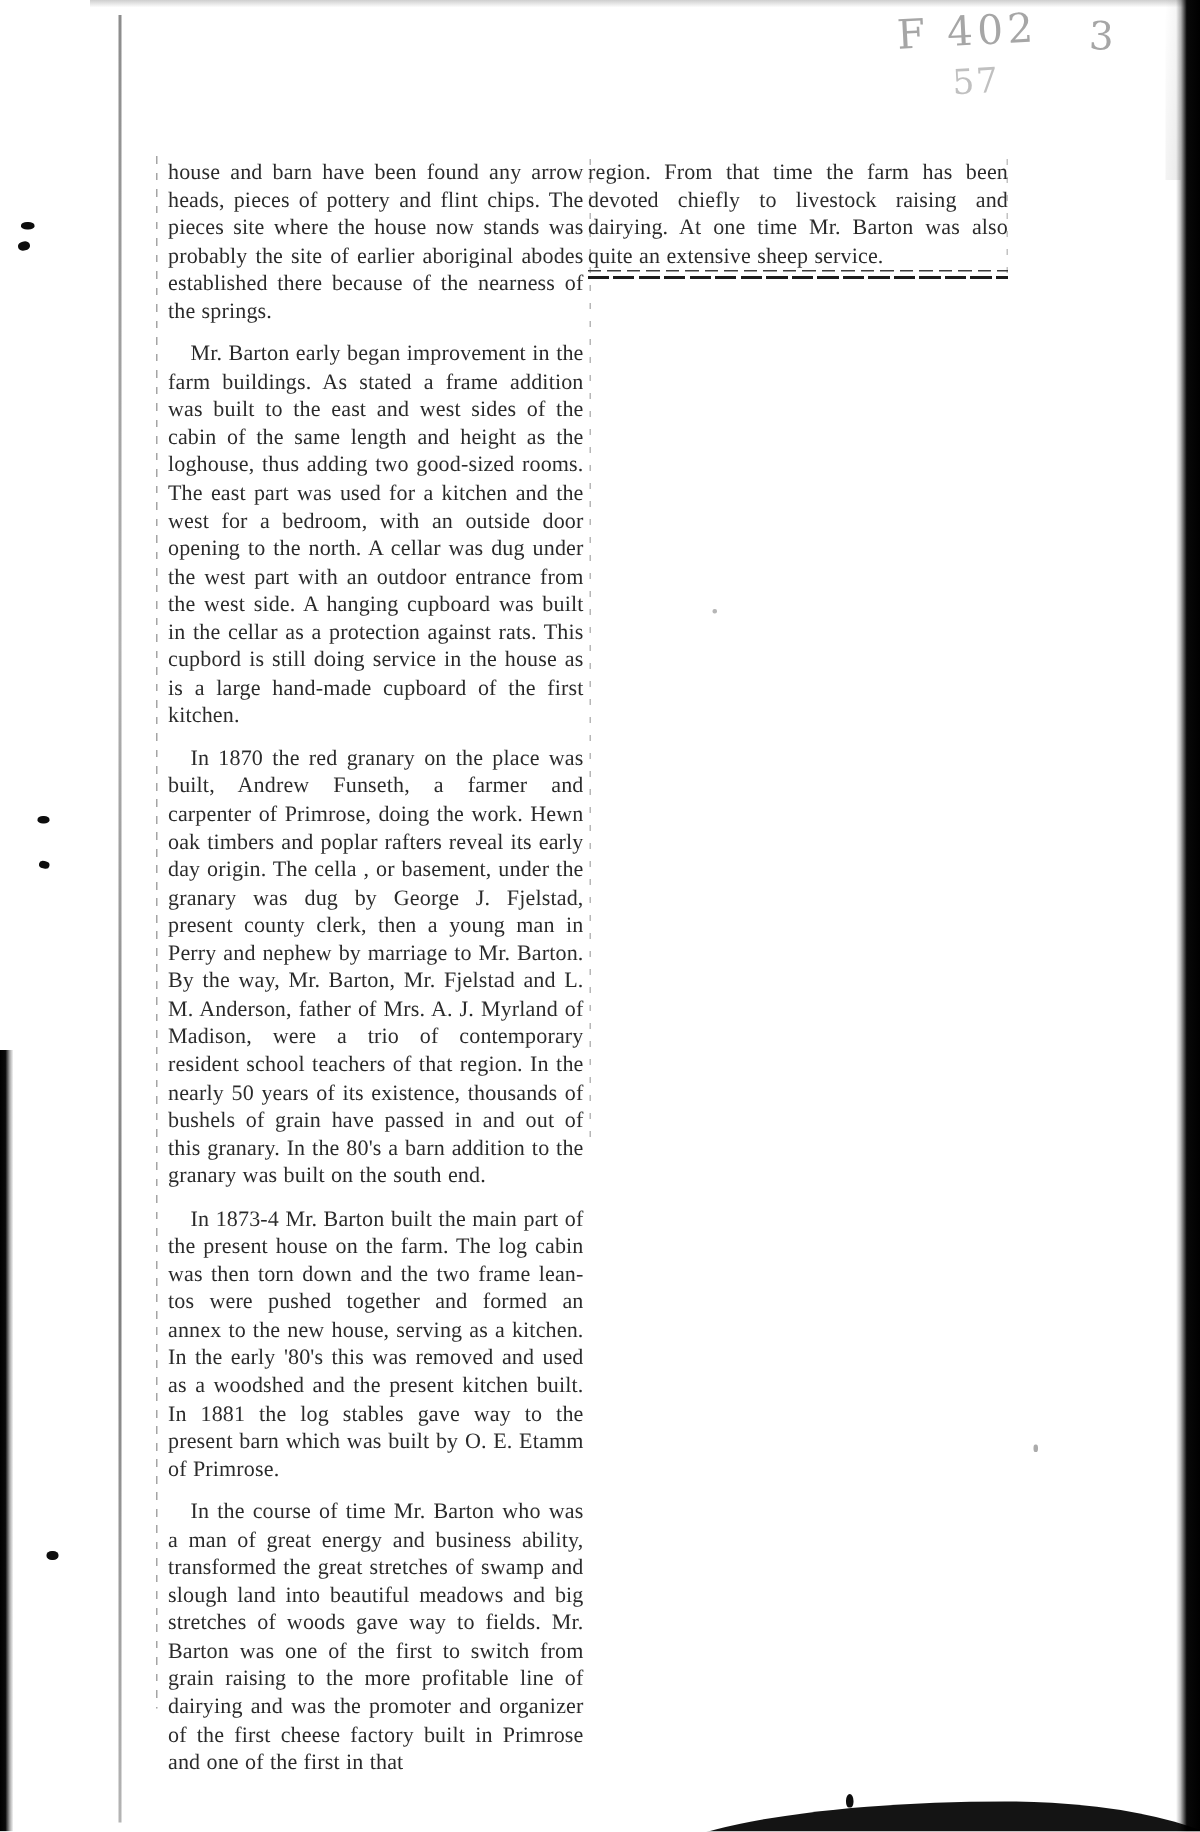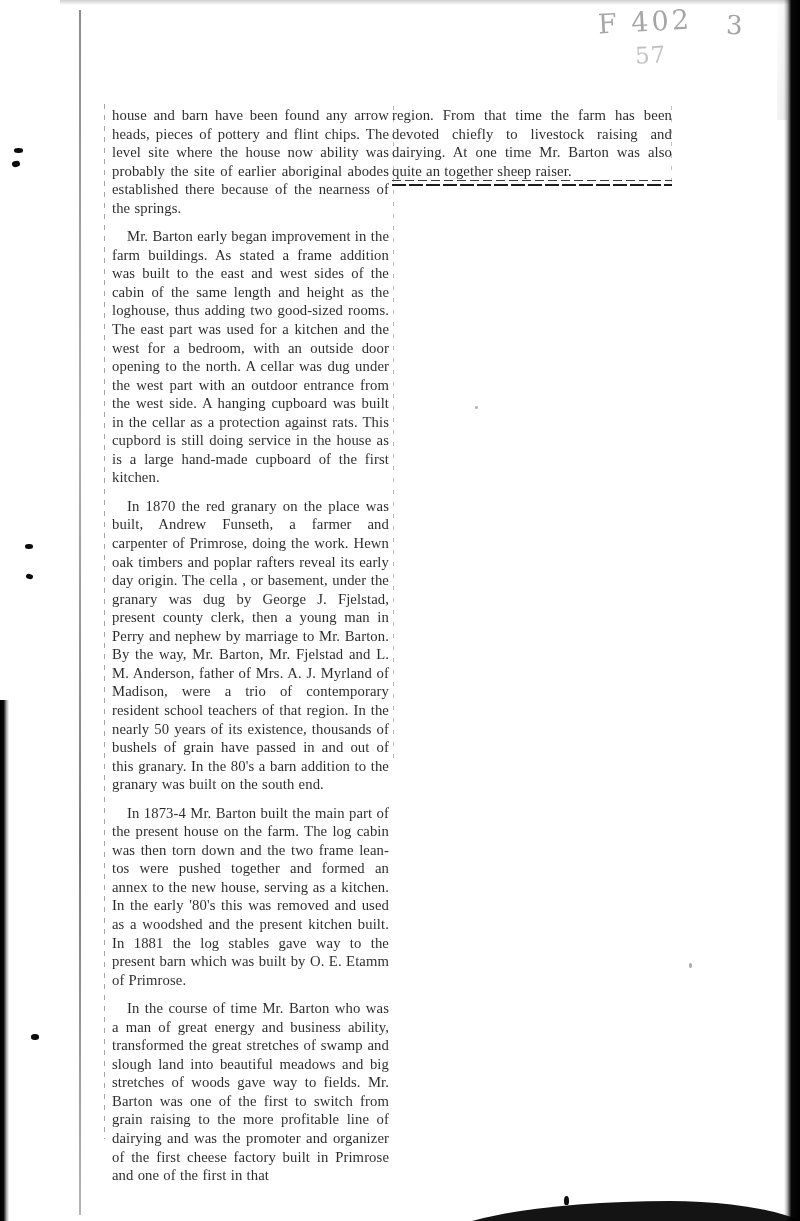--- a/index.html
+++ b/index.html
@@ -198,29 +198,29 @@
 
   <div class="col-rule-left"></div>
   <div class="col-rule-mid"></div>
   <div class="col-rule-right"></div>
 
   <div class="handwriting" id="hw-accession">F 402</div>
   <div class="handwriting" id="hw-page">3</div>
   <div class="handwriting" id="hw-sub">57</div>
 
   <div class="column" id="col-left">
-    <p>house and barn have been found any arrow heads, pieces of pottery and flint chips. The level site where the house now ability was probably the site of earlier aboriginal abodes established there because of the nearness of the springs.</p>
+    <p>house and barn have been found any arrow heads, pieces of pottery and flint chips. The pieces site where the house now stands was probably the site of earlier aboriginal abodes established there because of the nearness of the springs.</p>
     <p class="indent">Mr. Barton early began improvement in the farm buildings. As stated a frame addition was built to the east and west sides of the cabin of the same length and height as the loghouse, thus adding two good-sized rooms. The east part was used for a kitchen and the west for a bedroom, with an outside door opening to the north. A cellar was dug under the west part with an outdoor entrance from the west side. A hanging cupboard was built in the cellar as a protection against rats. This cupbord is still doing service in the house as is a large hand-made cupboard of the first kitchen.</p>
     <p class="indent">In 1870 the red granary on the place was built, Andrew Funseth, a farmer and carpenter of Primrose, doing the work. Hewn oak timbers and poplar rafters reveal its early day origin. The cella , or basement, under the granary was dug by George J. Fjelstad, present county clerk, then a young man in Perry and nephew by marriage to Mr. Barton. By the way, Mr. Barton, Mr. Fjelstad and L. M. Anderson, father of Mrs. A. J. Myrland of Madison, were a trio of contemporary resident school teachers of that region. In the nearly 50 years of its existence, thousands of bushels of grain have passed in and out of this granary. In the 80's a barn addition to the granary was built on the south end.</p>
     <p class="indent">In 1873-4 Mr. Barton built the main part of the present house on the farm. The log cabin was then torn down and the two frame lean-tos were pushed together and formed an annex to the new house, serving as a kitchen. In the early '80's this was removed and used as a woodshed and the present kitchen built. In 1881 the log stables gave way to the present barn which was built by O. E. Etamm of Primrose.</p>
     <p class="indent">In the course of time Mr. Barton who was a man of great energy and business ability, transformed the great stretches of swamp and slough land into beautiful meadows and big stretches of woods gave way to fields. Mr. Barton was one of the first to switch from grain raising to the more profitable line of dairying and was the promoter and organizer of the first cheese factory built in Primrose and one of the first in that</p>
   </div>
 
   <div class="column" id="col-right">
-    <p>region. From that time the farm has been devoted chiefly to livestock raising and dairying. At one time Mr. Barton was also quite an together sheep raiser.</p>
+    <p>region. From that time the farm has been devoted chiefly to livestock raising and dairying. At one time Mr. Barton was also quite an extensive sheep service.</p>
   </div>
 
   <div class="end-rule">
     <div class="r1"></div>
     <div class="r2"></div>
   </div>
 
   <div class="speck" id="speck-1"></div>
   <div class="speck" id="speck-2"></div>
   <div class="speck" id="speck-3"></div>

